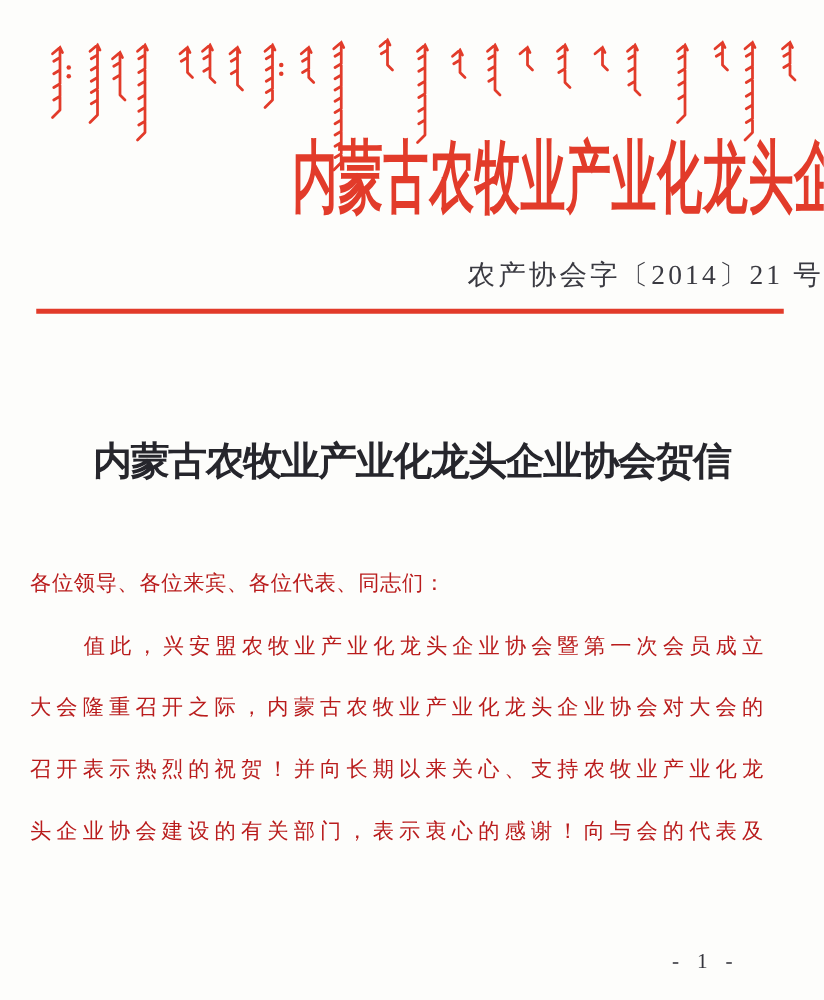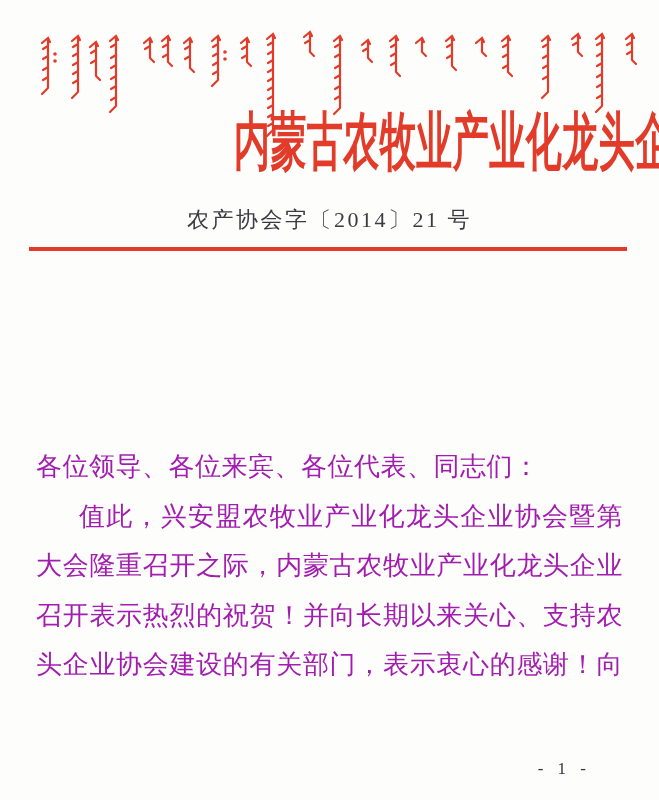--- a/index.html
+++ b/index.html
@@ -45,21 +45,21 @@
     transform-origin: 50% 50%;
     letter-spacing: 1px;
     font-family: "Liberation Serif", "DejaVu Serif", serif;
   }
   
   .doc-number {
     position: absolute;
     top: 206px;
     left: 0;
     right: 0;
-    text-align: center;
+    text-align: right;
     font-size: 22px;
     line-height: 28px;
     color: #3a3a41;
     letter-spacing: 2.5px;
   }
   
   .red-rule {
     position: absolute;
     top: 247px;
     left: 29px;
@@ -78,24 +78,24 @@
     line-height: 40px;
     font-weight: bold;
     color: #26262c;
     letter-spacing: -1px;
     white-space: nowrap;
   }
   
   .letter-body {
     position: absolute;
     top: 442px;
-    left: 36px;
+    left: 24px;
     width: 587px;
-    font-size: 26px;
-    color: #a21caf;
+    font-size: 17px;
+    color: #b91c1c;
     letter-spacing: 0.5px;
   }
   .body-line {
     display: block;
     height: 49.6px;
     line-height: 49.6px;
     white-space: nowrap;
   }
   .body-line.justify {
     white-space: normal;
@@ -197,20 +197,21 @@
     </svg>
 
   <div class="org-title">
     <span class="inner">内蒙古农牧业产业化龙头企业协会文件</span>
   </div>
 
   <div class="doc-number">农产协会字〔2014〕21 号</div>
 
   <div class="red-rule"></div>
 
+  <div class="letter-title">内蒙古农牧业产业化龙头企业协会贺信</div>
 
   <div class="letter-body">
       <div class="body-line">各位领导、各位来宾、各位代表、同志们：</div>
       <div class="body-line justify indent">值此，兴安盟农牧业产业化龙头企业协会暨第一次会员成立</div>
       <div class="body-line justify">大会隆重召开之际，内蒙古农牧业产业化龙头企业协会对大会的</div>
       <div class="body-line justify">召开表示热烈的祝贺！并向长期以来关心、支持农牧业产业化龙</div>
       <div class="body-line justify">头企业协会建设的有关部门，表示衷心的感谢！向与会的代表及</div>
     </div>
 
   <div class="page-number">- 1 -</div>

